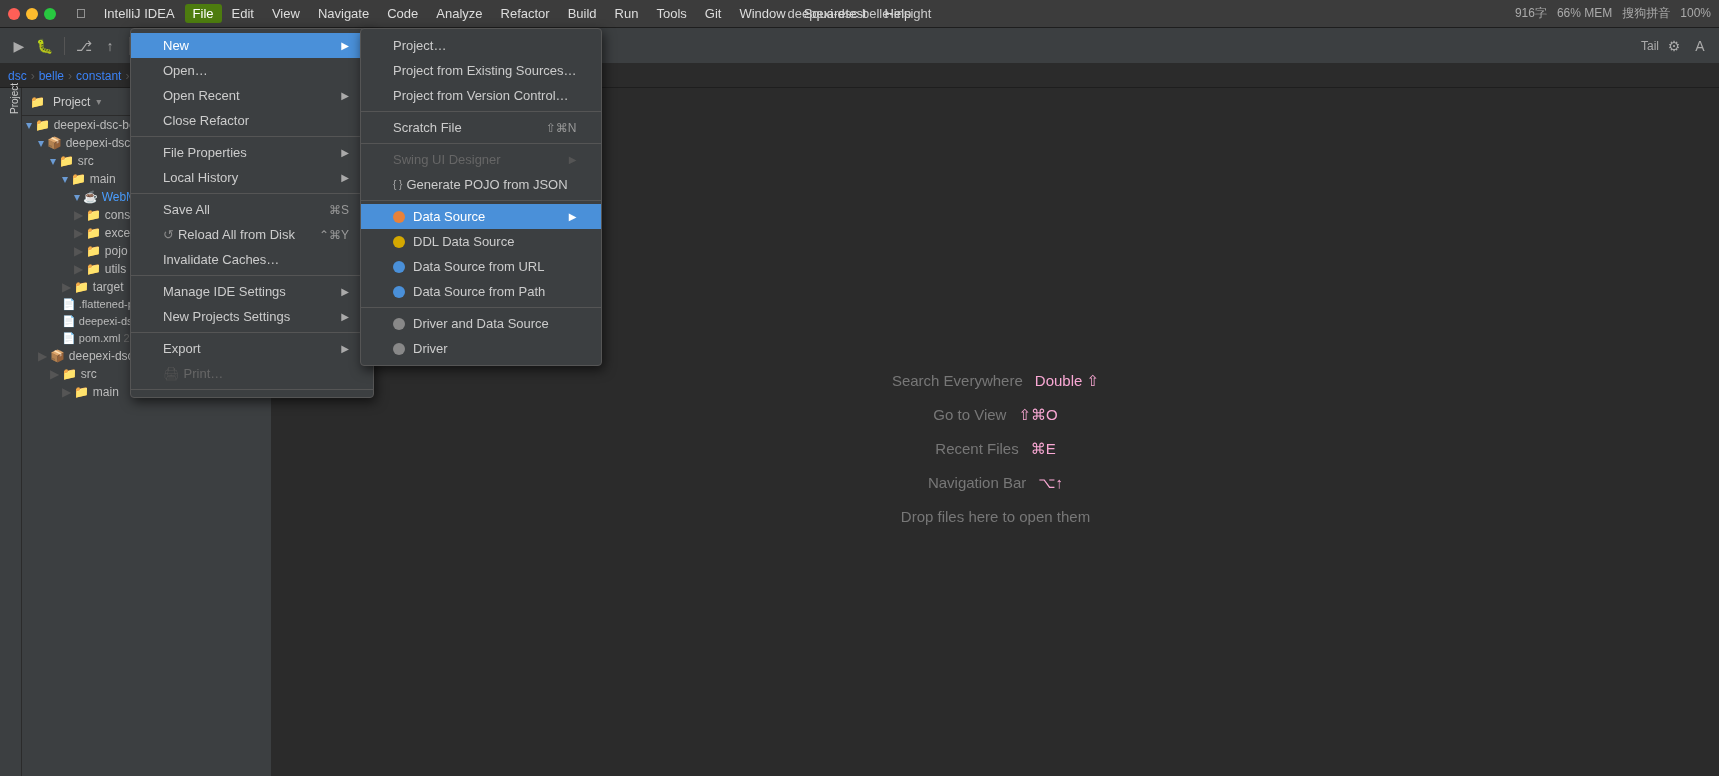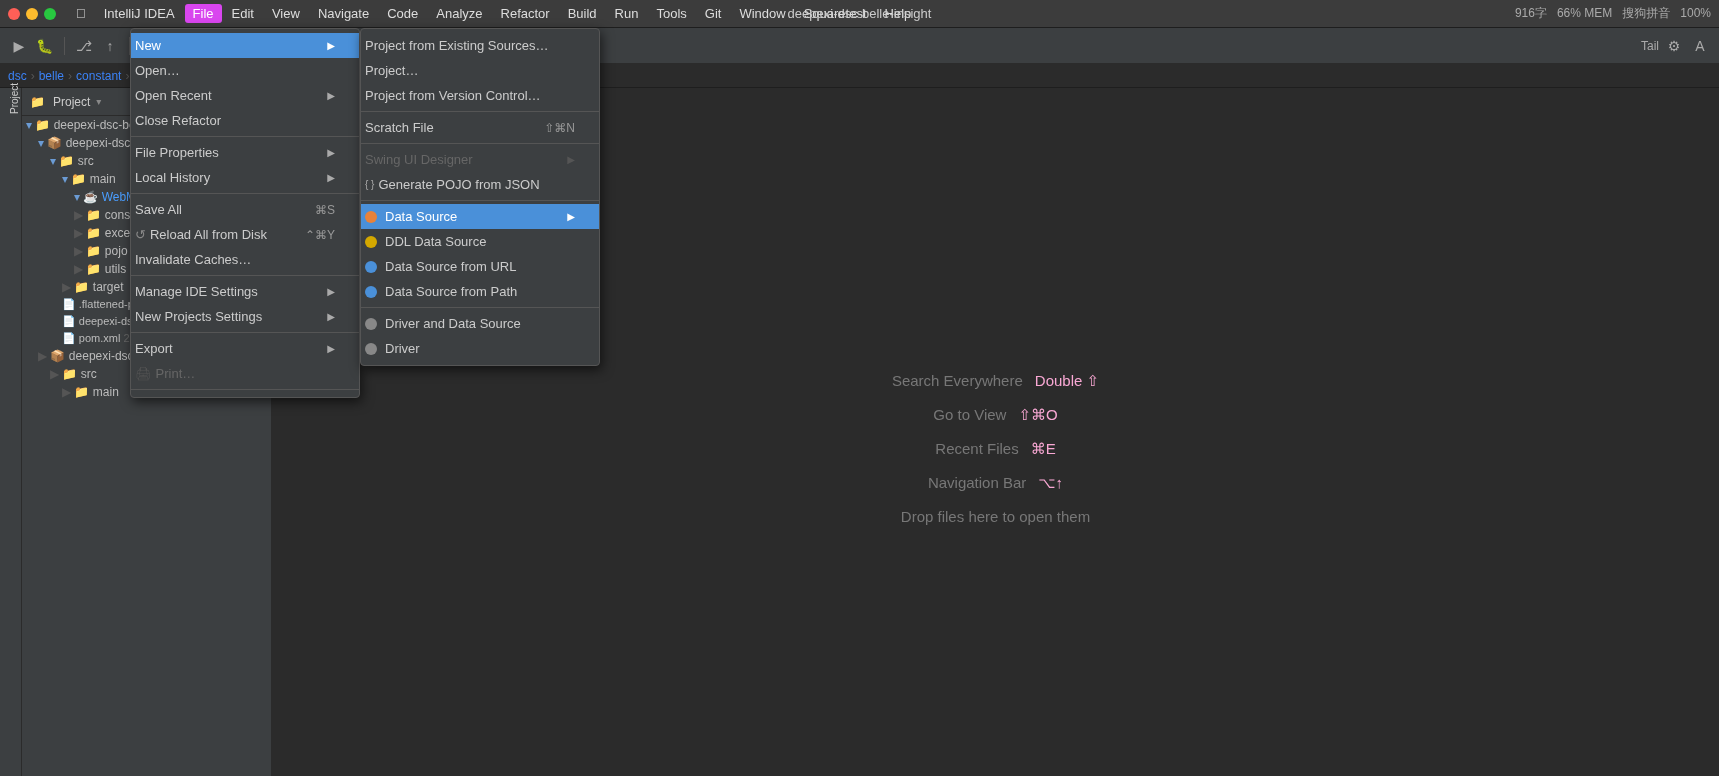--- a/index.html
+++ b/index.html
@@ -42,21 +42,21 @@
       gap: 2px;
       flex: 1;
     }
     .menu-item {
       padding: 2px 8px;
       font-size: 13px;
       color: #ddd;
       cursor: pointer;
       border-radius: 3px;
     }
-    .menu-item.active { background: #d946ef; color: #fff; }
+    .menu-item.active { background: #4d7c0f; color: #fff; }
 
     .title-bar-center {
       position: absolute;
       left: 50%;
       transform: translateX(-50%);
       font-size: 13px;
       color: #ccc;
     }
 
     .title-bar-right {
@@ -214,21 +214,21 @@
       background: #3c3f41;
       border: 1px solid #555;
       border-radius: 4px;
       box-shadow: 2px 4px 12px rgba(0,0,0,0.6);
       z-index: 1000;
       min-width: 230px;
       padding: 4px 0;
     }
 
     .menu-dropdown-item {
-      padding: 5px 24px 5px 4px;
+      padding: 5px 24px 5px 32px;
       display: flex;
       align-items: center;
       justify-content: space-between;
       cursor: pointer;
       white-space: nowrap;
       font-size: 13px;
       color: #ccc;
     }
     .menu-dropdown-item.active { background: #4a90d9; color: #fff; }
     .menu-dropdown-item.disabled { color: #666; cursor: default; }
@@ -500,24 +500,24 @@
     <span class="menu-item-left">
       <span style="margin-right:4px;color:#555;">🖨</span>
       <span>Print…</span>
     </span>
   </div>
   <div class="menu-separator"></div>
 </div>
 
 <div class="new-submenu">
   <div class="menu-dropdown-item">
+    <span class="menu-item-left">Project…</span>
+  </div>
+  <div class="menu-dropdown-item">
     <span class="menu-item-left">Project from Existing Sources…</span>
-  </div>
-  <div class="menu-dropdown-item">
-    <span class="menu-item-left">Project…</span>
   </div>
   <div class="menu-dropdown-item">
     <span class="menu-item-left">Project from Version Control…</span>
   </div>
   <div class="menu-separator"></div>
   <div class="menu-dropdown-item">
     <span class="menu-item-left">Scratch File</span>
     <span class="menu-shortcut">⇧⌘N</span>
   </div>
   <div class="menu-separator"></div>

